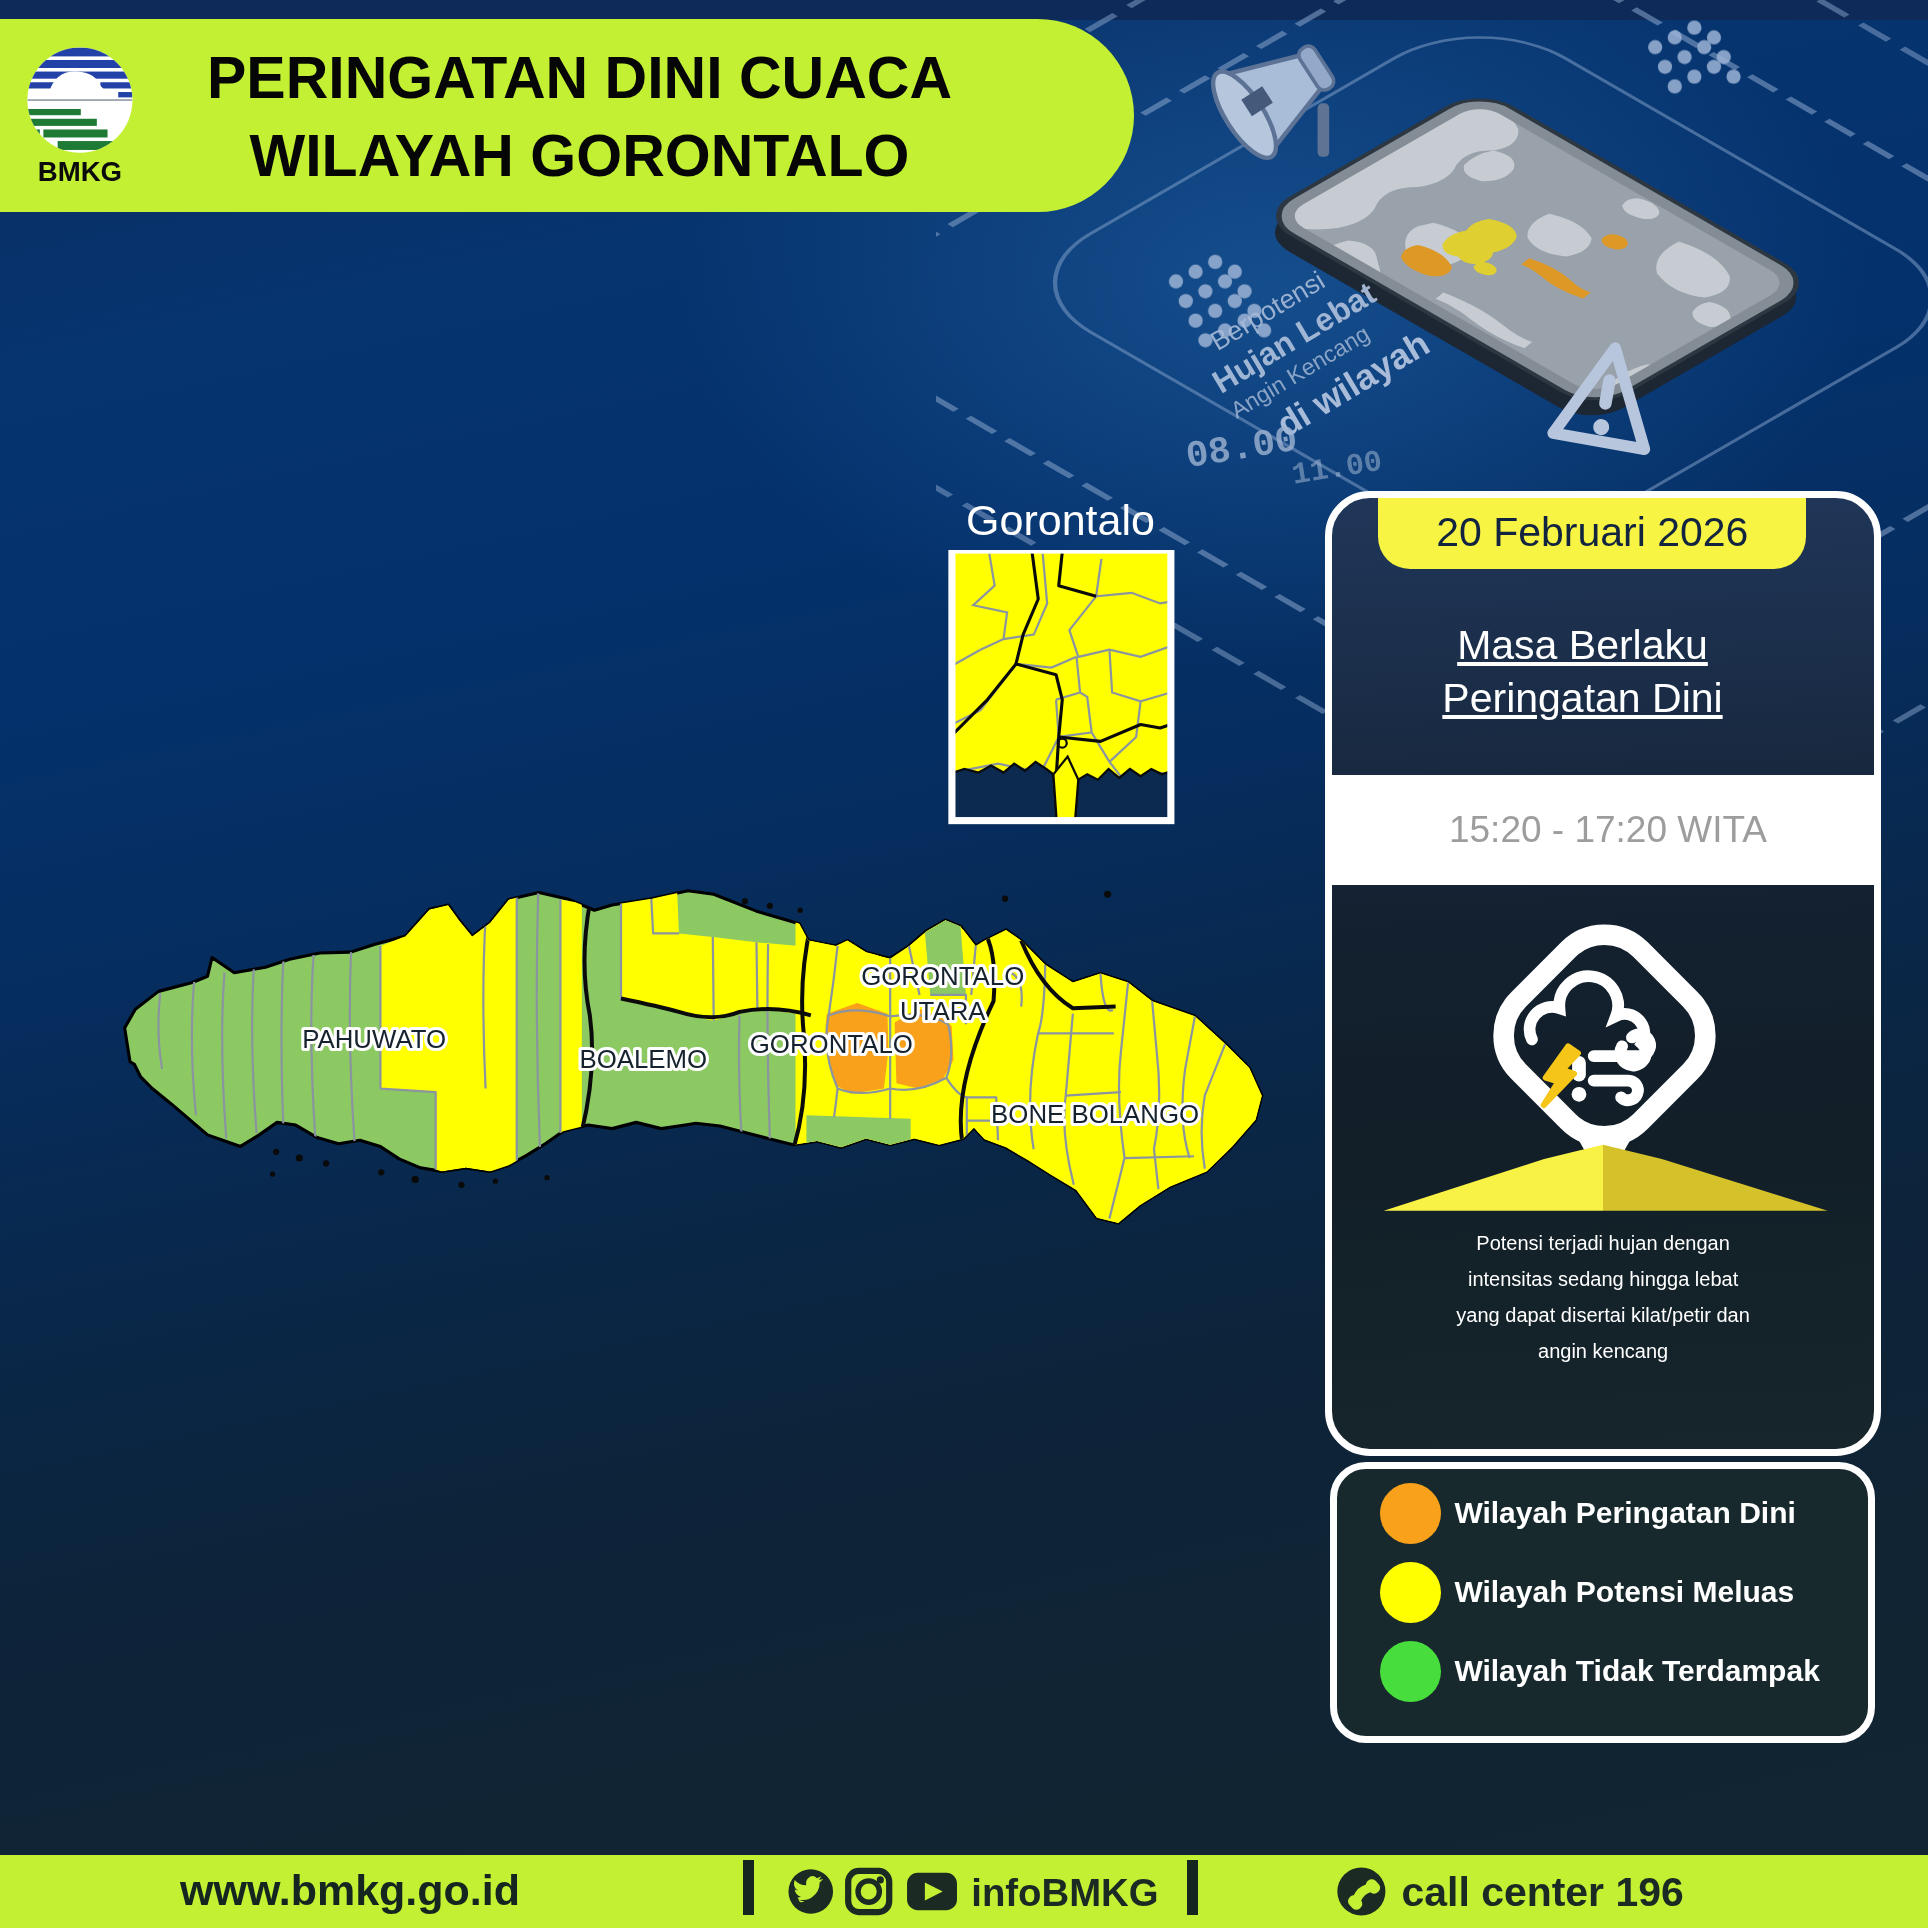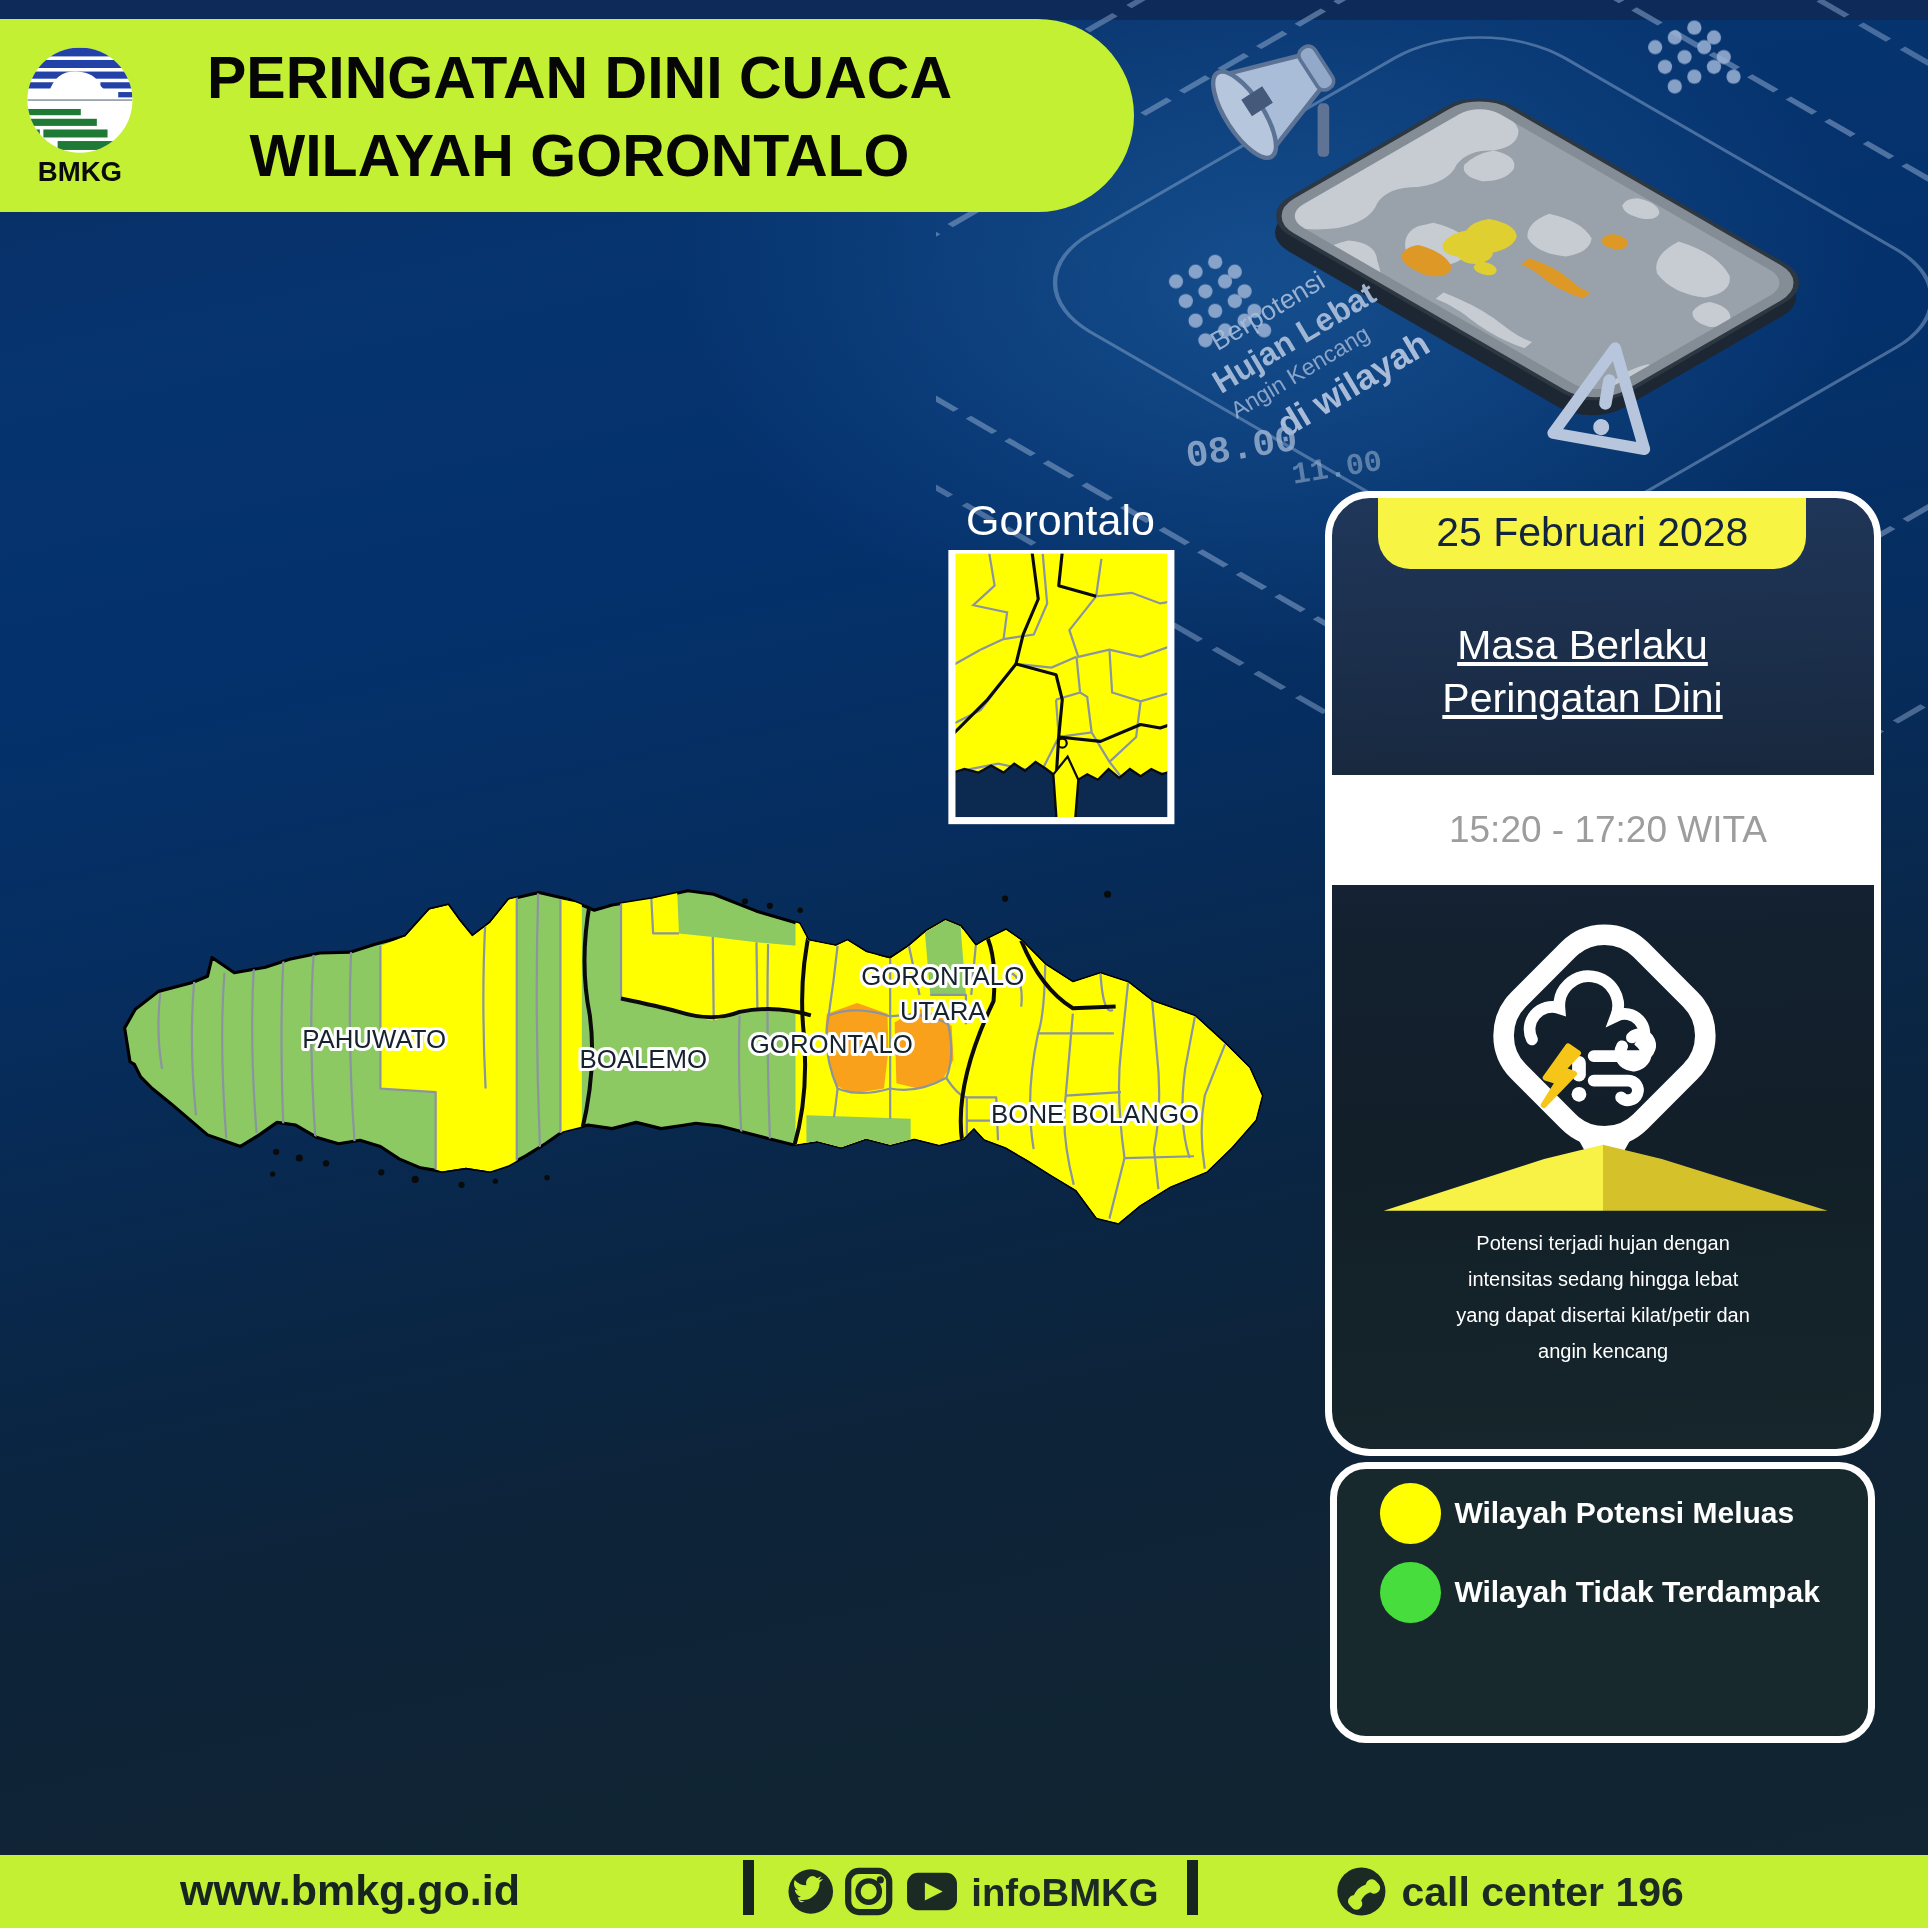--- a/index.html
+++ b/index.html
@@ -277,21 +277,21 @@
       <text x="933" y="1182">GORONTALO</text>
       <text x="1058" y="1106">GORONTALO</text>
       <text x="1058" y="1145">UTARA</text>
       <text x="1229" y="1261">BONE BOLANGO</text>
     </g>
   </g>
 </svg>
 
 <div class="abs" style="left:1325px;top:491px;width:556px;height:965px;box-sizing:border-box;border:7.1px solid #ffffff;border-radius:45px;background:linear-gradient(178deg,#20375a 0%,#1a2c46 22%,#13202f 45%,#121f28 70%,#16262b 100%);overflow:hidden;">
 
-  <div class="abs" style="left:calc(50% - 10.7px);top:0;transform:translateX(-50%);width:428px;height:71px;background:#f7f443;border-radius:0 0 32px 32px;text-align:center;line-height:68px;font-size:41px;color:#12243f;">25 Februari 2028</div>
+  <div class="abs" style="left:calc(50% - 10.7px);top:0;transform:translateX(-50%);width:428px;height:71px;background:#f7f443;border-radius:0 0 32px 32px;text-align:center;line-height:68px;font-size:41px;color:#12243f;">20 Februari 2026</div>
 
   <div class="abs" style="left:-20.5px;top:121px;width:542px;text-align:center;color:#ffffff;font-size:41px;line-height:53px;text-decoration:underline;">Masa Berlaku<br>Peringatan Dini</div>
 
   <div class="abs" style="left:-9px;top:277px;width:570px;height:110px;background:#ffffff;">
     <div style="width:100%;text-align:center;font-size:37px;color:#9d9d9d;line-height:110px;letter-spacing:0px;">15:20 - 17:20 WITA</div>
   </div>
 
   <svg class="abs" style="left:143px;top:416px;" width="255" height="294" viewBox="0 0 260 300">
     <rect x="44" y="36" width="176" height="176" rx="52" transform="rotate(45 132 124)" fill="none" stroke="#ffffff" stroke-width="21"></rect>
     <path d="M102,224 L132,278 L162,224 Q132,246 102,224 Z" fill="#ffffff"></path>
@@ -313,20 +313,24 @@
 
     <path d="M238,20 L304,4 L370,20 L304,40 Z" fill="#efe338" opacity="0"></path>
   </svg>
 
   <div class="abs" style="left:3.6px;top:727px;width:535px;text-align:center;color:#ffffff;font-size:20px;line-height:36px;">Potensi terjadi hujan dengan<br>intensitas sedang hingga lebat<br>yang dapat disertai kilat/petir dan<br>angin kencang</div>
 </div>
 
 <div class="abs" style="left:1330px;top:1462px;width:545px;height:281px;box-sizing:border-box;border:7.1px solid #ffffff;border-radius:36px;background:#17292c;">
   <div class="abs" style="left:43px;top:4.5px;width:472px;">
 
+    <div style="display:flex;align-items:center;height:79px;">
+      <div style="width:61px;height:61px;border-radius:50%;background:#f9a11b;flex:0 0 auto;"></div>
+      <div style="margin-left:13.4px;color:#ffffff;font-weight:bold;font-size:30px;white-space:nowrap;">Wilayah Peringatan Dini</div>
+    </div>
 
     <div style="display:flex;align-items:center;height:79px;text-align:center;">
       <div style="width:61px;height:61px;border-radius:50%;background:#ffff00;flex:0 0 auto;"></div>
       <div style="margin-left:13.4px;color:#ffffff;font-weight:bold;font-size:30px;white-space:nowrap;">Wilayah Potensi Meluas</div>
     </div>
 
     <div style="display:flex;align-items:center;height:79px;">
       <div style="width:61px;height:61px;border-radius:50%;background:#47dd3c;flex:0 0 auto;"></div>
       <div style="margin-left:13.4px;color:#ffffff;font-weight:bold;font-size:30px;white-space:nowrap;">Wilayah Tidak Terdampak</div>
     </div>

